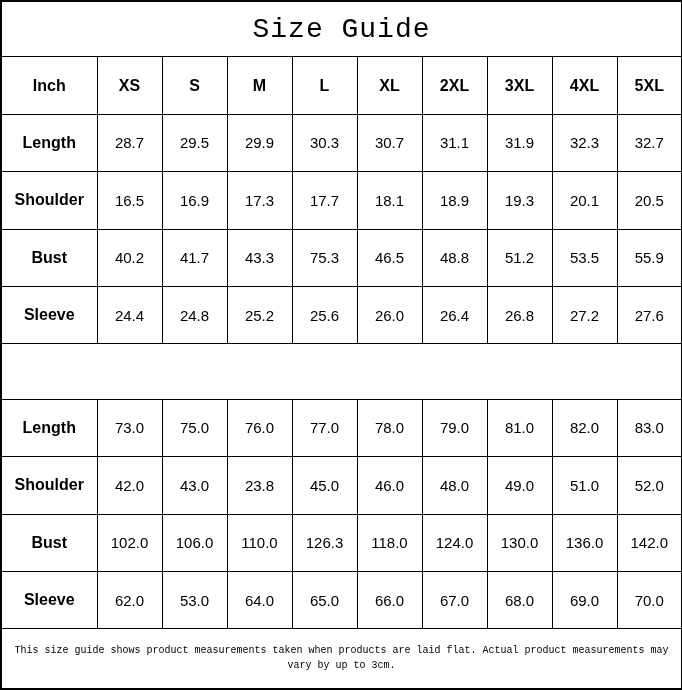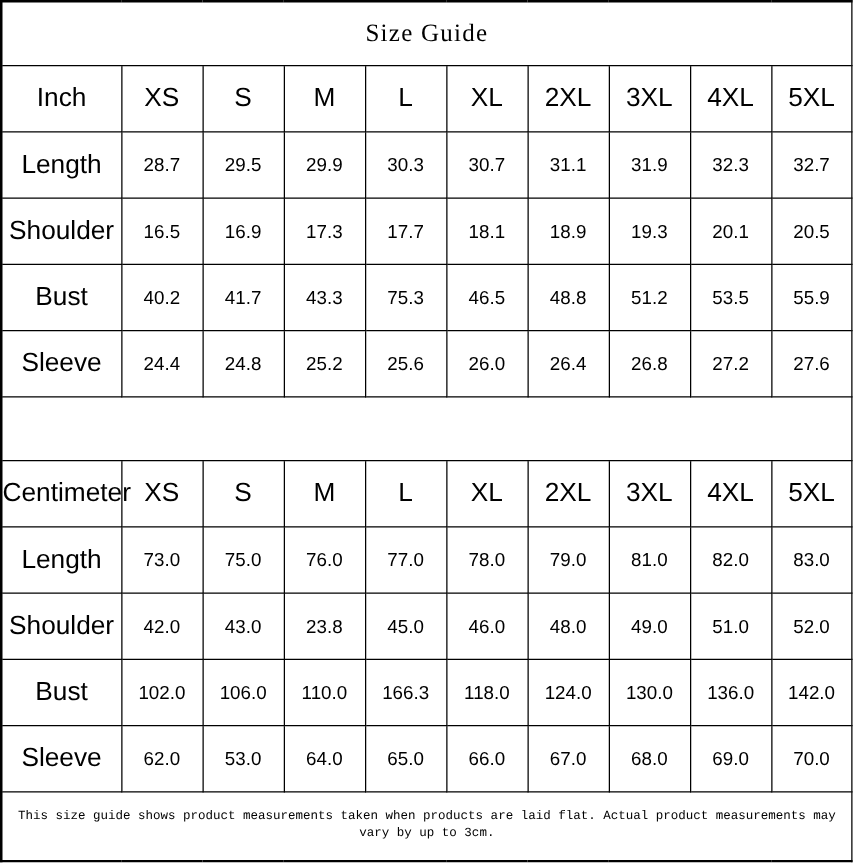--- a/index.html
+++ b/index.html
@@ -29,31 +29,31 @@
     border: 1px solid #000000;
     text-align: center;
     vertical-align: middle;
     color: #000000;
     padding: 0;
   }
 
   
   td.title-cell {
     height: 50px;
-    font-family: Liberation Serif, serif;
-    font-size: 20px;
+    font-family: Liberation Mono, monospace;
+    font-size: 28px;
     font-weight: normal;
     letter-spacing: 1px;
   }
 
   
   tbody.unit-table th {
     font-family: "Liberation Sans", "DejaVu Sans", sans-serif;
-    font-size: 21px;
-    font-weight: normal;
+    font-size: 16px;
+    font-weight: bold;
     height: 52px;
   }
   tbody.unit-table td {
     font-family: "Liberation Sans", "DejaVu Sans", sans-serif;
     font-size: 15px;
     font-weight: normal;
     height: 52px;
   }
 
   
@@ -158,32 +158,20 @@
       </tbody>
 
     <tbody>
       <tr>
         <td class="gap-cell" colspan="10"></td>
       </tr>
     </tbody>
 
     <tbody class="unit-table">
         <tr>
-          <th>Centimeter</th>
-          <th>XS</th>
-          <th>S</th>
-          <th>M</th>
-          <th>L</th>
-          <th>XL</th>
-          <th>2XL</th>
-          <th>3XL</th>
-          <th>4XL</th>
-          <th>5XL</th>
-        </tr>
-        <tr>
           <th>Length</th>
           <td>73.0</td>
           <td>75.0</td>
           <td>76.0</td>
           <td>77.0</td>
           <td>78.0</td>
           <td>79.0</td>
           <td>81.0</td>
           <td>82.0</td>
           <td>83.0</td>
@@ -198,21 +186,21 @@
           <td>48.0</td>
           <td>49.0</td>
           <td>51.0</td>
           <td>52.0</td>
         </tr>
         <tr>
           <th>Bust</th>
           <td>102.0</td>
           <td>106.0</td>
           <td>110.0</td>
-          <td>166.3</td>
+          <td>126.3</td>
           <td>118.0</td>
           <td>124.0</td>
           <td>130.0</td>
           <td>136.0</td>
           <td>142.0</td>
         </tr>
         <tr>
           <th>Sleeve</th>
           <td>62.0</td>
           <td>53.0</td>

